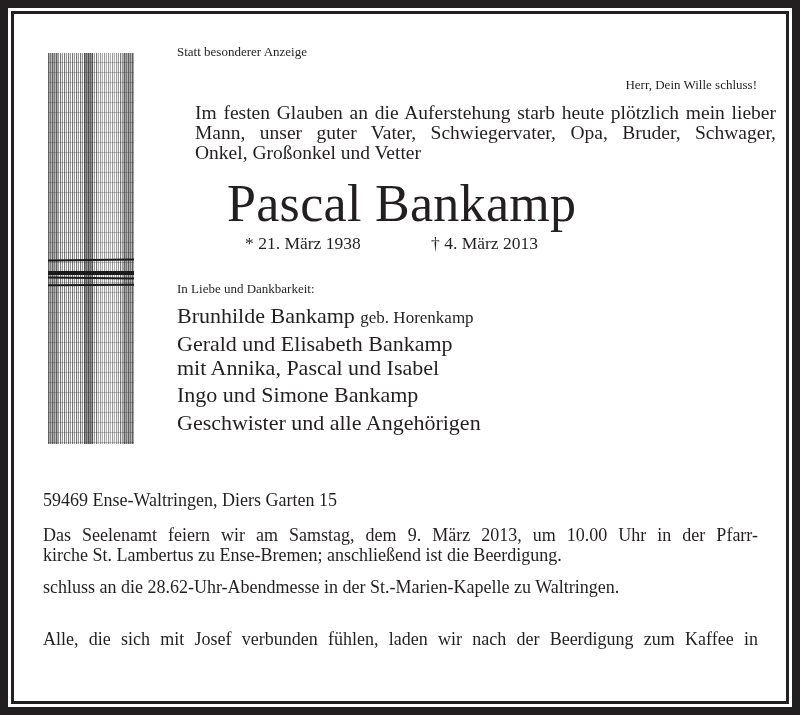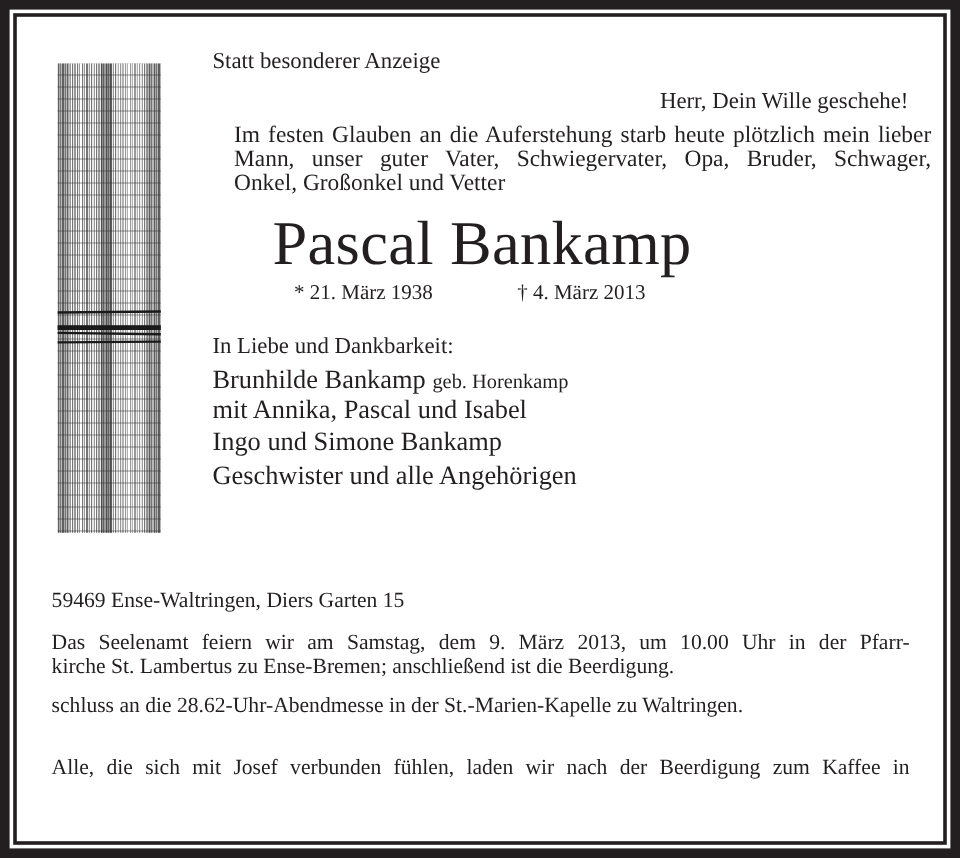--- a/index.html
+++ b/index.html
@@ -44,21 +44,21 @@
         rgba(0,0,0,0) 0px, rgba(0,0,0,0) 9px, rgba(40,40,40,0.25) 9px, rgba(40,40,40,0.25) 10px);
     }
     .column-graphic .band {
       position: absolute; left: 0; right: 0; background: #1a1a1a;
     }
     .band.b1 { top: 206px; height: 2px; transform: rotate(-0.6deg); }
     .band.b2 { top: 218px; height: 4px; }
     .band.b3 { top: 224px; height: 2px; transform: rotate(0.8deg); }
     .band.b4 { top: 231px; height: 2px; transform: rotate(-0.4deg); }
 
-    .txt-14 { font-size: 19px; line-height: 20px; }
+    .txt-14 { font-size: 13px; line-height: 20px; }
     .justify-block {
       font-size: 19.5px; line-height: 20px; text-align: justify;
       text-align-last: left; white-space: normal;
     }
     .name-title { font-size: 52px; line-height: 56px; letter-spacing: 0.3px; }
     .dates { font-size: 17.5px; line-height: 20px; }
     .kin-big { font-size: 22px; line-height: 24px; }
     .kin-small { font-size: 17px; }
     .para {
       font-size: 18px; line-height: 20px; text-align: justify; text-align-last: left;
@@ -79,40 +79,41 @@
   <div class="shade s3"></div>
   <div class="hlines"></div>
   <div class="band b1"></div>
   <div class="band b2"></div>
   <div class="band b3"></div>
   <div class="band b4"></div>
 </div>
 
 <div class="abs txt-14" style="left:177px; top:42px;">Statt besonderer Anzeige</div>
 
-<div class="abs txt-14" style="right:43px; top:75px; text-align:right;">Herr, Dein Wille geschehe!</div>
+<div class="abs txt-14" style="right:43px; top:75px; text-align:right;">Herr, Dein Wille schluss!</div>
 
 <div class="abs" style="left:195px; top:103px; width:581px;">
   <div class="justify-block" style="text-align-last:justify;">Im festen Glauben an die Auferstehung starb heute plötzlich mein lieber</div>
   <div class="justify-block" style="text-align-last:justify;">Mann, unser guter Vater, Schwiegervater, Opa, Bruder, Schwager,</div>
   <div class="justify-block">Onkel, Großonkel und Vetter</div>
 </div>
 
 <div class="abs name-title" style="left:227px; top:176px;">Pascal Bankamp</div>
 
 <div class="abs dates" style="left:245px; top:233px;">* 21. März 1938</div>
 <div class="abs dates" style="left:431px; top:233px;">† 4. März 2013</div>
 
 <div class="abs txt-14" style="left:177px; top:279px;">In Liebe und Dankbarkeit:</div>
 
 <div class="abs" style="left:177px; top:304px;">
   <div class="kin-big" style="height:25px;">
     <span>Brunhilde Bankamp</span>
     <span class="kin-small">geb. Horenkamp</span>
   </div>
+  <div class="kin-big" style="margin-top:3px;">Gerald und Elisabeth Bankamp</div>
   <div class="kin-big">mit Annika, Pascal und Isabel</div>
   <div class="kin-big" style="margin-top:3px;">Ingo und Simone Bankamp</div>
   <div class="kin-big" style="margin-top:4px;">Geschwister und alle Angehörigen</div>
 </div>
 
 <div class="abs" style="left:43px; top:490px; font-size:18px; line-height:20px;">59469 Ense-Waltringen, Diers Garten 15</div>
 
 <div class="abs" style="left:43px; top:525px; width:715px;">
   <div class="para" style="text-align-last:justify;">Das Seelenamt feiern wir am Samstag, dem 9. März 2013, um 10.00 Uhr in der Pfarr-</div>
   <div class="para">kirche St. Lambertus zu Ense-Bremen; anschließend ist die Beerdigung.</div>

